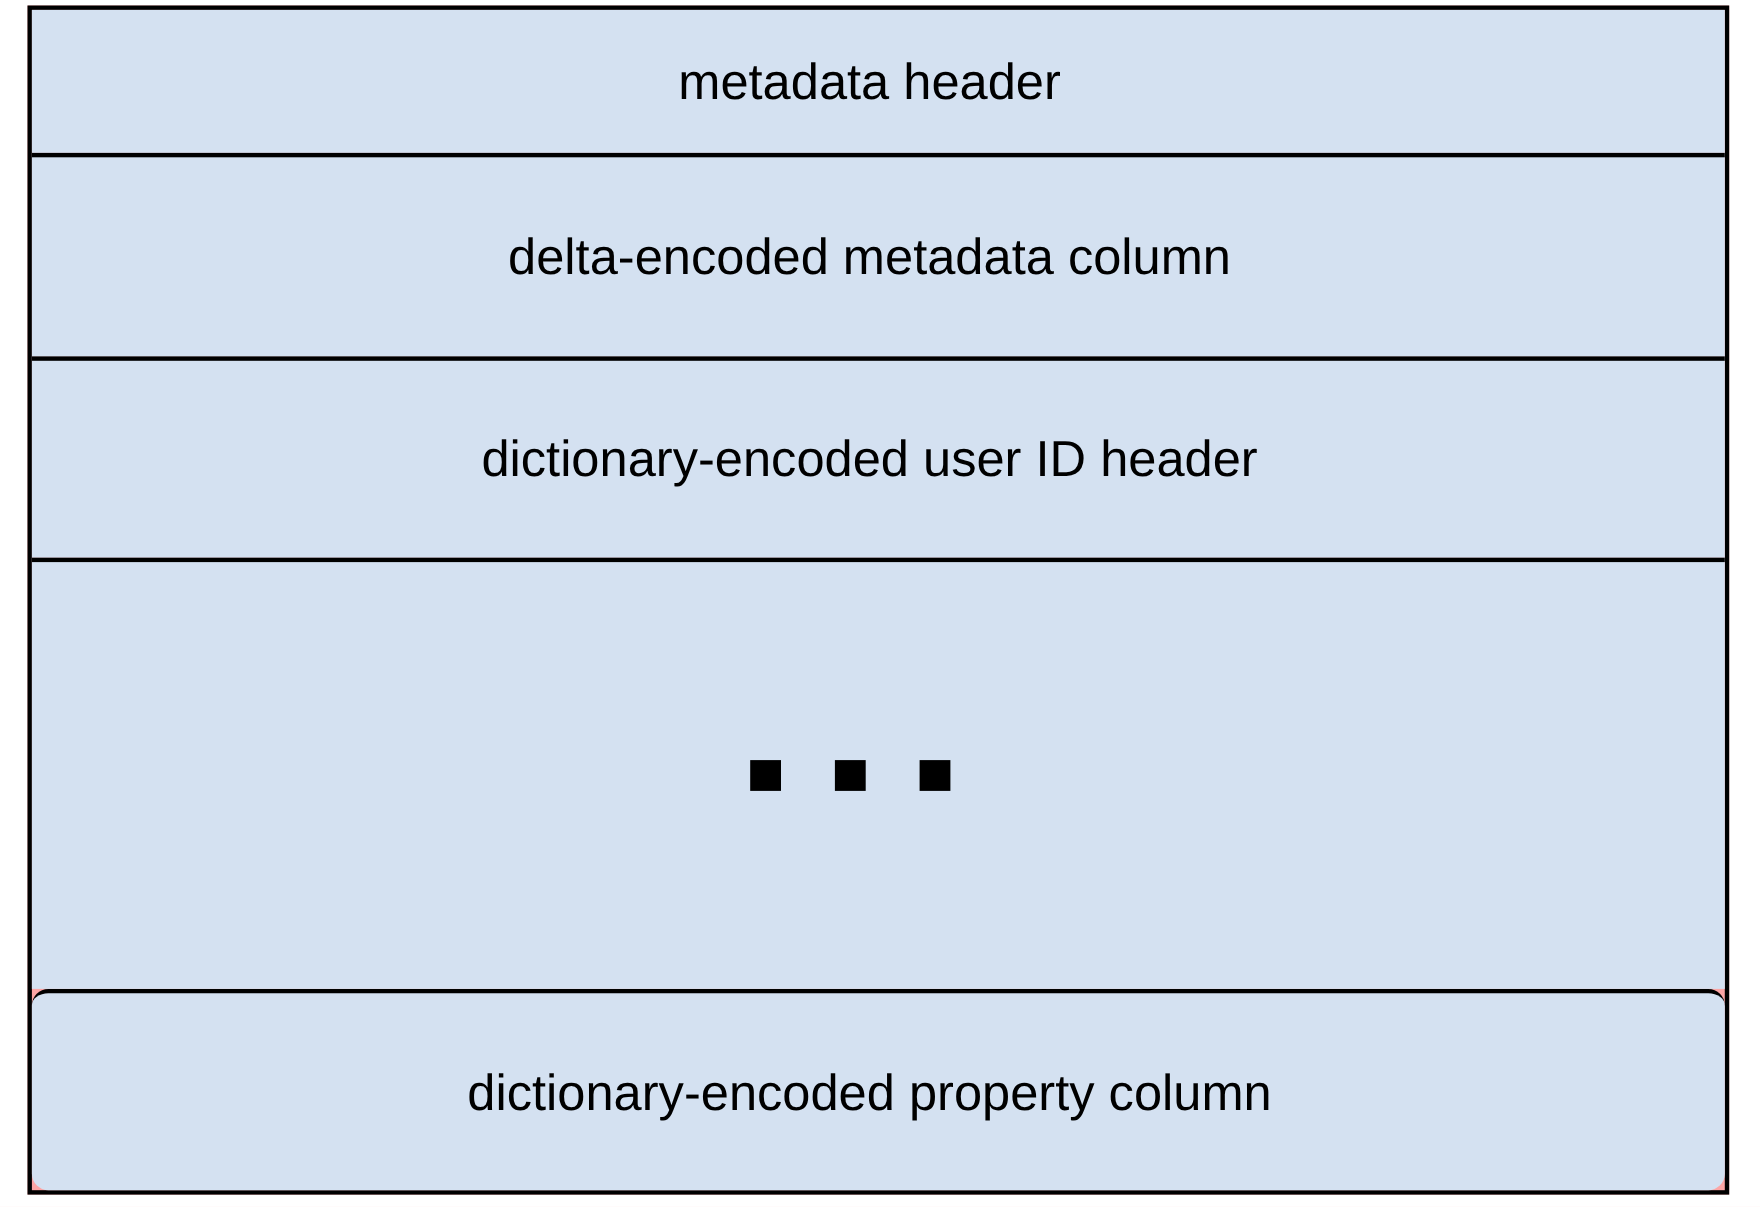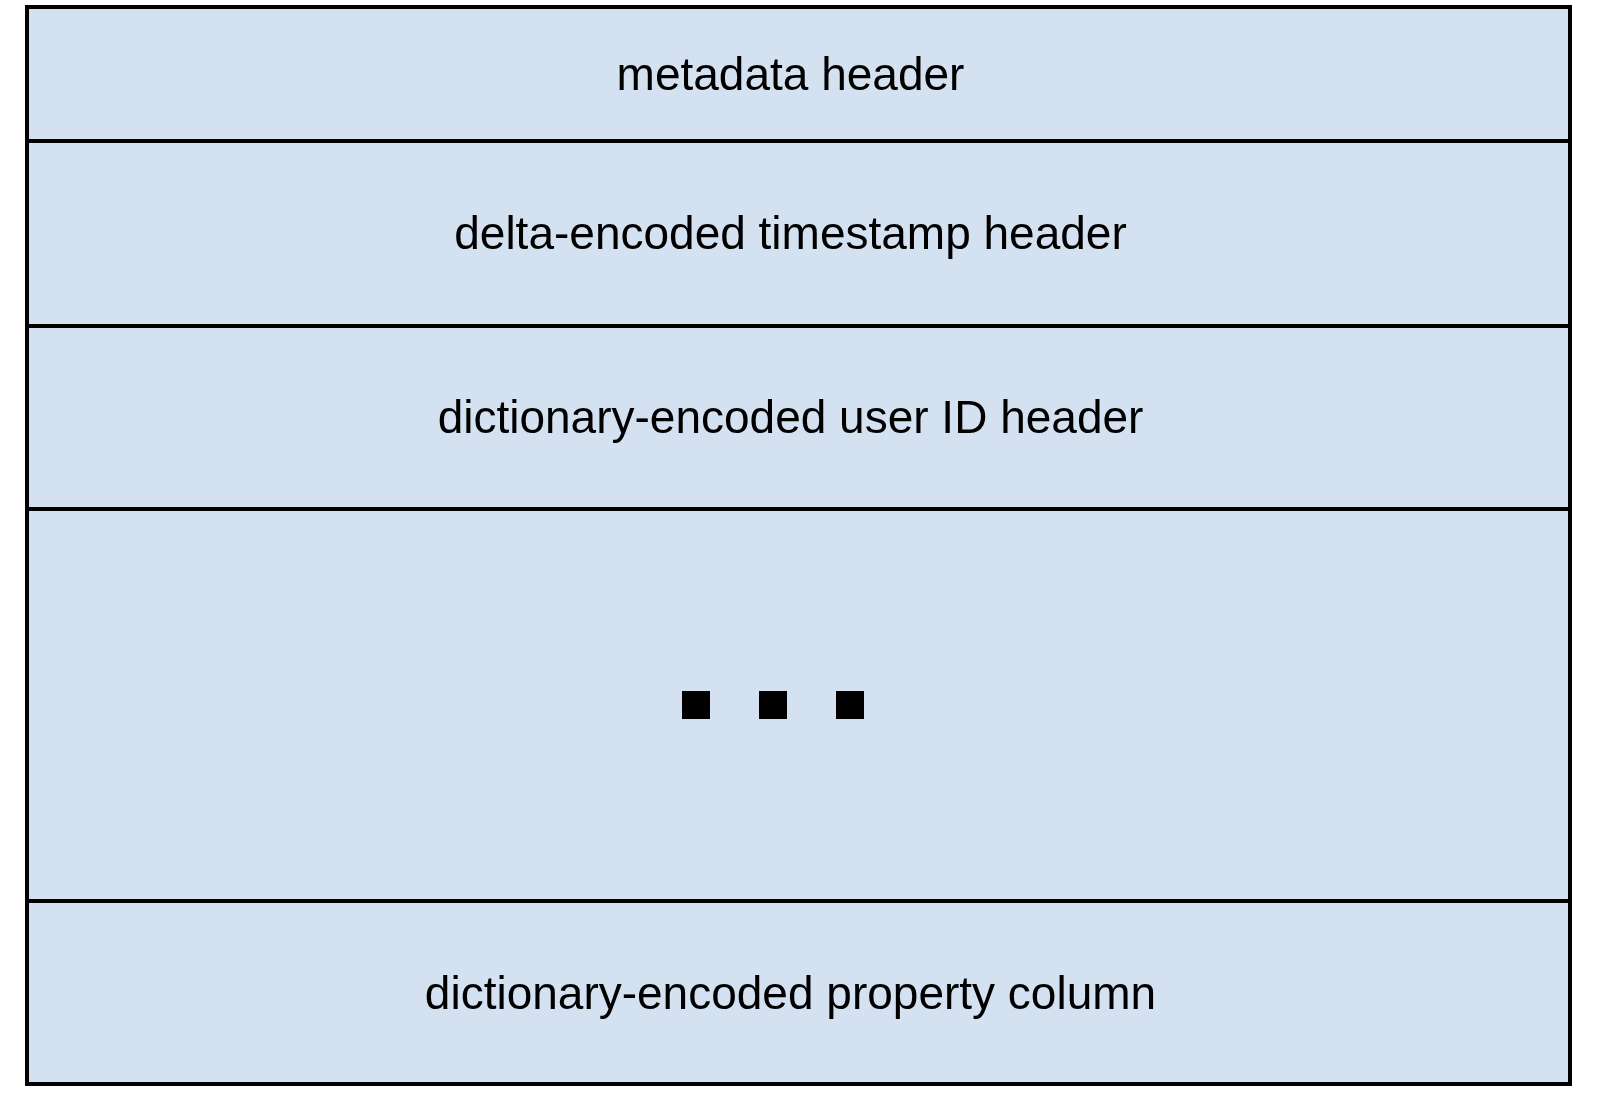--- a/index.html
+++ b/index.html
@@ -48,21 +48,21 @@
 
   
   .block-row + .block-row {
     border-top: 4px solid #000000;
   }
 
   .row-metadata-header   { height: 131px; }
   .row-timestamp-column  { height: 186px; }
   .row-userid-column     { height: 185px; }
   .row-ellipsis          { height: 395px; }
-  .row-property-column   { height: 184px; }
+  .row-property-column   { height: 184px; border-radius: 15px; }
 
   .row-label {
     font-family: "Liberation Sans", sans-serif;
     font-size: 46px;
     line-height: 1.05;
     color: #000000;
     white-space: nowrap;
     letter-spacing: 0px;
     
     transform: translateX(-8px);
@@ -92,21 +92,21 @@
 
 <div id="diagram-canvas">
 
   <div class="block-container">
 
     <div class="block-row row-metadata-header">
       <span class="row-label">metadata header</span>
     </div>
 
     <div class="block-row row-timestamp-column">
-      <span class="row-label">delta-encoded timestamp header</span>
+      <span class="row-label">delta-encoded metadata column</span>
     </div>
 
     <div class="block-row row-userid-column">
       <span class="row-label">dictionary-encoded user ID header</span>
     </div>
 
     <div class="block-row row-ellipsis">
       <span class="ellipsis-group">
         <span class="ellipsis-square"></span>
         <span class="ellipsis-square"></span>

